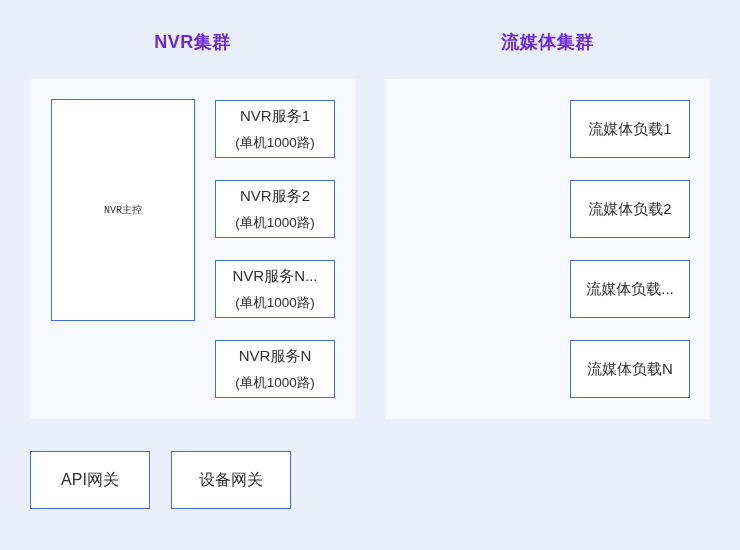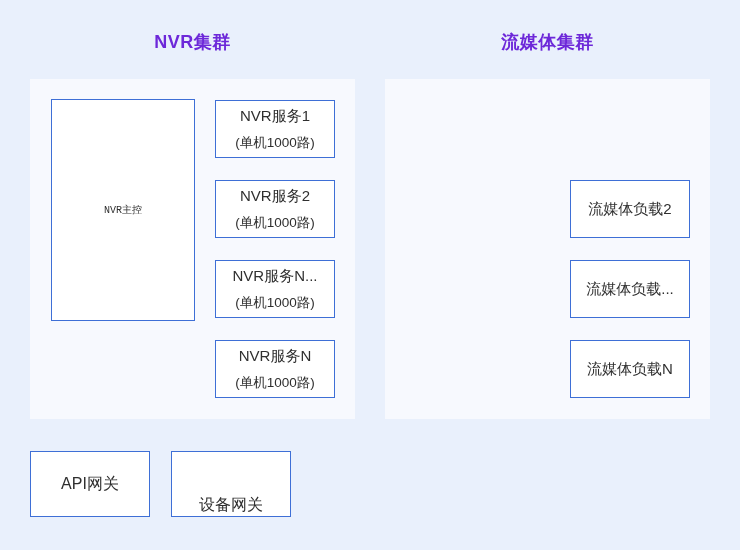--- a/index.html
+++ b/index.html
@@ -69,25 +69,25 @@
     margin-top: 8px;
   }
   .n0 { top: 21px; }
   .n1 { top: 101px; }
   .n2 { top: 181px; }
   .n3 { top: 261px; }
 
   .gateway-box {
     top: 451px;
     width: 120px;
-    height: 66px;
+    height: 58px;
     font-size: 16px;
   }
   #gateway-api    { left: 30px; }
-  #gateway-device { left: 171px; justify-content: flex-end; }
+  #gateway-device { left: 171px; }
 </style>
 </head>
 <body>
 
 <div id="title-left" class="cluster-title">NVR集群</div>
 
 <div id="title-right" class="cluster-title">流媒体集群</div>
 
 <div id="panel-left" class="panel">
   <div class="box master-box">
@@ -105,20 +105,23 @@
     <div>NVR服务N...</div>
     <div class="sub">(单机1000路)</div>
   </div>
   <div class="box node-box n3">
     <div>NVR服务N</div>
     <div class="sub">(单机1000路)</div>
   </div>
 </div>
 
 <div id="panel-right" class="panel">
+  <div class="box node-box n0">
+    <div>流媒体负载1</div>
+  </div>
   <div class="box node-box n1">
     <div>流媒体负载2</div>
   </div>
   <div class="box node-box n2">
     <div>流媒体负载...</div>
   </div>
   <div class="box node-box n3">
     <div>流媒体负载N</div>
   </div>
 </div>

